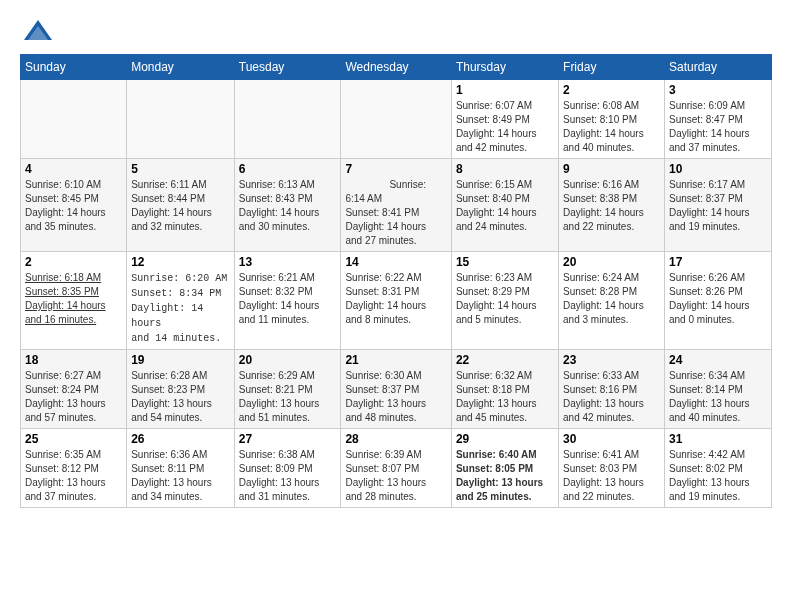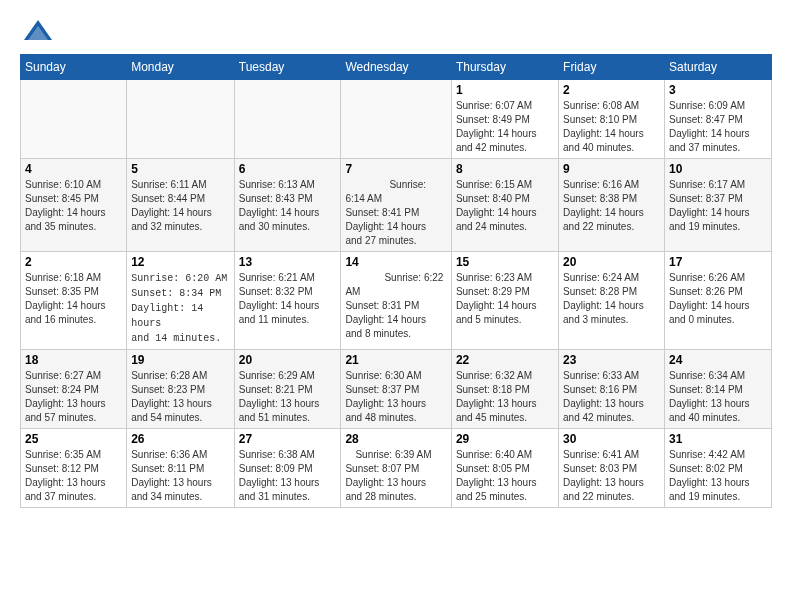--- a/index.html
+++ b/index.html
@@ -173,33 +173,33 @@
           <td><span class="day-number">9</span><span class="day-info" style="white-space: pre-line;">Sunrise: 6:16 AM
 Sunset: 8:38 PM
 Daylight: 14 hours
 and 22 minutes.</span></td>
           <td><span class="day-number">10</span><span class="day-info" style="white-space: pre-line;">Sunrise: 6:17 AM
 Sunset: 8:37 PM
 Daylight: 14 hours
 and 19 minutes.</span></td>
         </tr>
         <tr>
-          <td><span class="day-number">2</span><span class="day-info" style="white-space: pre-line;">Sunrise: 6:18 AM
+          <td><span class="day-number">2</span><span class="day-info" style="white-space: pre-line; text-decoration: underline;">Sunrise: 6:18 AM
 Sunset: 8:35 PM
 Daylight: 14 hours
 and 16 minutes.</span></td>
           <td><span class="day-number">12</span><span class="day-info" style="white-space: pre-line; font-family: Liberation Mono, monospace;">Sunrise: 6:20 AM
 Sunset: 8:34 PM
 Daylight: 14 hours
 and 14 minutes.</span></td>
           <td><span class="day-number">13</span><span class="day-info" style="white-space: pre-line; text-align: right;">Sunrise: 6:21 AM
 Sunset: 8:32 PM
 Daylight: 14 hours
 and 11 minutes.</span></td>
-          <td><span class="day-number">14</span><span class="day-info" style="white-space: pre-line; margin-left: 39px;">Sunrise: 6:22 AM
+          <td><span class="day-number">14</span><span class="day-info" style="white-space: pre-line;">Sunrise: 6:22 AM
 Sunset: 8:31 PM
 Daylight: 14 hours
 and 8 minutes.</span></td>
           <td><span class="day-number">15</span><span class="day-info" style="white-space: pre-line; text-align: center;">Sunrise: 6:23 AM
 Sunset: 8:29 PM
 Daylight: 14 hours
 and 5 minutes.</span></td>
           <td><span class="day-number">20</span><span class="day-info" style="white-space: pre-line;">Sunrise: 6:24 AM
 Sunset: 8:28 PM
 Daylight: 14 hours
@@ -245,25 +245,25 @@
 Daylight: 13 hours
 and 37 minutes.</span></td>
           <td><span class="day-number">26</span><span class="day-info" style="white-space: pre-line;">Sunrise: 6:36 AM
 Sunset: 8:11 PM
 Daylight: 13 hours
 and 34 minutes.</span></td>
           <td><span class="day-number">27</span><span class="day-info" style="white-space: pre-line;">Sunrise: 6:38 AM
 Sunset: 8:09 PM
 Daylight: 13 hours
 and 31 minutes.</span></td>
-          <td><span class="day-number">28</span><span class="day-info" style="white-space: pre-line; margin-left: 10px;">Sunrise: 6:39 AM
+          <td><span class="day-number">28</span><span class="day-info" style="white-space: pre-line;">Sunrise: 6:39 AM
 Sunset: 8:07 PM
 Daylight: 13 hours
 and 28 minutes.</span></td>
-          <td><span class="day-number">29</span><span class="day-info" style="white-space: pre-line;">Sunrise: 6:40 AM
+          <td><span class="day-number">29</span><span class="day-info" style="white-space: pre-line; font-weight: bold;">Sunrise: 6:40 AM
 Sunset: 8:05 PM
 Daylight: 13 hours
 and 25 minutes.</span></td>
           <td><span class="day-number">30</span><span class="day-info" style="white-space: pre-line;">Sunrise: 6:41 AM
 Sunset: 8:03 PM
 Daylight: 13 hours
 and 22 minutes.</span></td>
           <td><span class="day-number">31</span><span class="day-info" style="white-space: pre-line;">Sunrise: 4:42 AM
 Sunset: 8:02 PM
 Daylight: 13 hours

